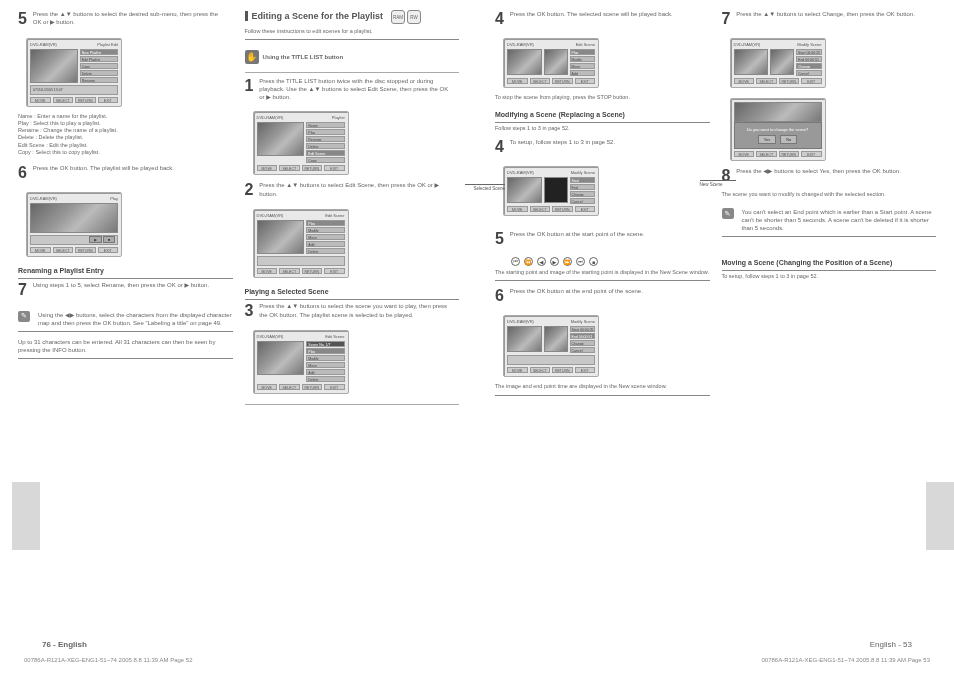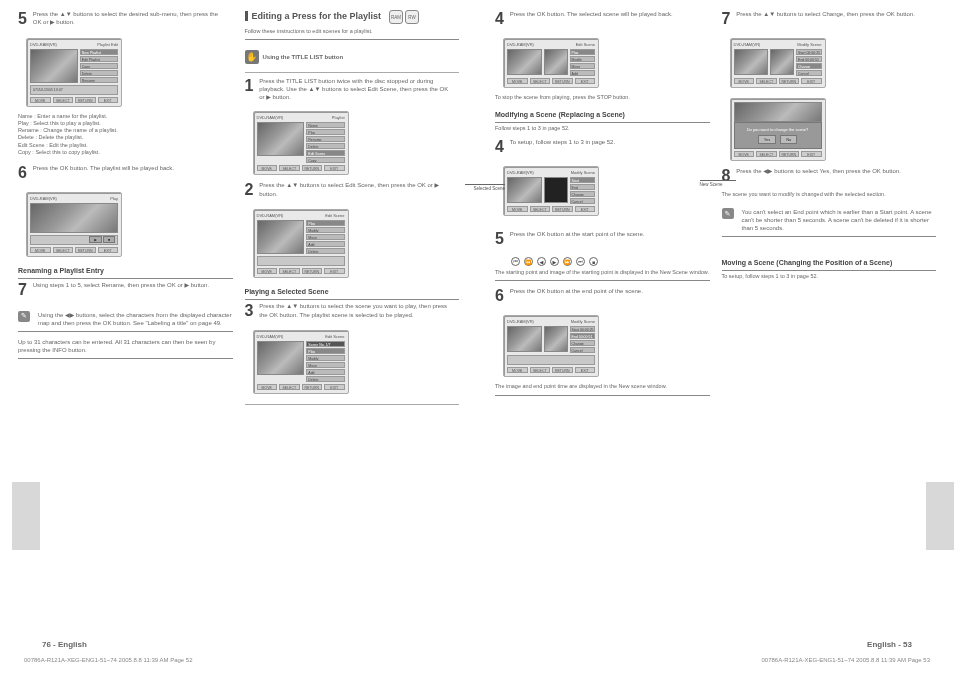--- a/index.html
+++ b/index.html
@@ -51,21 +51,21 @@
   }
   .footer {
     position: absolute;
     bottom: 12px;
     font-size: 6px;
     color: #888;
   }
   .footer-left { left: 24px; }
   .footer-right { right: 24px; }
   .footer-pn-left { position: absolute; bottom: 26px; left: 42px; font-size: 8px; font-weight: bold; color: #666; }
-  .footer-pn-right { position: absolute; bottom: 26px; right: 42px; font-size: 8px; font-weight: bold; color: #666; }
+  .footer-pn-right { position: absolute; bottom: 26px; right: 42px; font-size: 8px; font-weight: normal; color: #666; }
 
   .section-title {
     font-size: 9px;
     font-weight: bold;
     color: #555;
     border-left: 3px solid #555;
     padding-left: 4px;
     margin-bottom: 3px;
   }
   .icon-row { display: inline-flex; gap: 2px; vertical-align: middle; margin-left: 4px;}
@@ -252,21 +252,21 @@
           <span class="note-icon">✎</span>
           <div class="small">
             <div>Using the ◀▶ buttons, select the characters from the displayed character map and then press the OK button. See "Labeling a title" on page 49.</div>
           </div>
         </div>
         <div class="small underline">Up to 31 characters can be entered. All 31 characters can then be seen by pressing the INFO button.</div>
       </div>
 
       <div class="col">
         <div style="display:flex;align-items:center;gap:4px;margin-bottom:4px">
-          <div class="section-title">Editing a Press for the Playlist</div>
+          <div class="section-title">Editing a Scene for the Playlist</div>
           <span class="icon-row">
             <span class="disc-icon">RAM</span>
             <span class="disc-icon">RW</span>
           </span>
         </div>
         <div class="tiny underline">Follow these instructions to edit scenes for a playlist.</div>
         <div style="display:flex;align-items:center;gap:4px;margin:4px 0">
           <span class="hint-icon">✋</span>
           <span class="small bold">Using the TITLE LIST button</span>
         </div>

